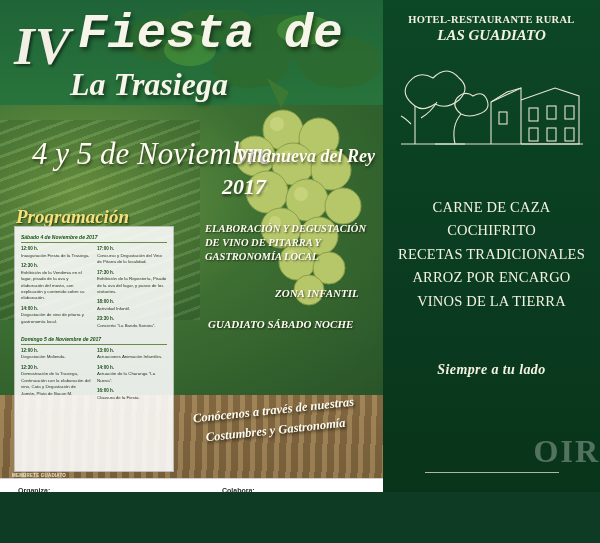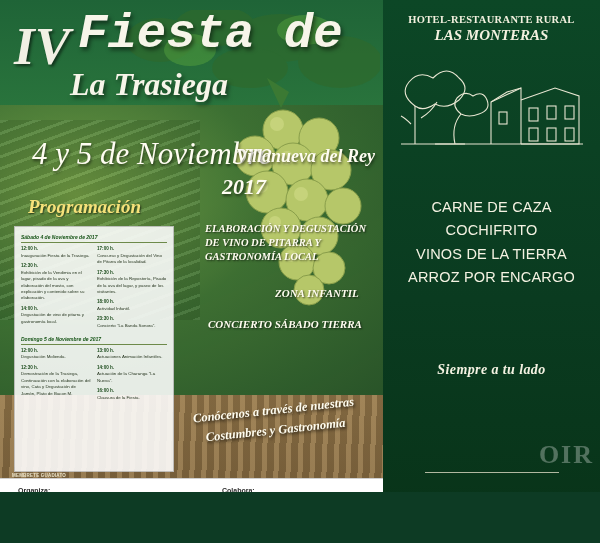--- a/index.html
+++ b/index.html
@@ -82,25 +82,24 @@
   }
   .t-town{
     position:absolute;left:228px;top:140px;
     font-family:"Liberation Serif", serif;font-style:italic;font-weight:bold;
     font-size:18px;color:#fffdf2;
     text-shadow:1px 2px 3px rgba(0,0,0,.55);
   }
 
   
   .prog-title{
-    position:absolute;left:16px;top:196px;
+    position:absolute;left:16px;top:206px;
     font-family:"Liberation Serif", serif;font-style:italic;font-weight:bold;
     font-size:19px;color:#f6e27a;
     text-shadow:1px 1px 2px rgba(0,0,0,.6);
-    margin-left:12px;
   }
   .prog-box{
     position:absolute;left:14px;top:226px;width:160px;height:246px;
     background:rgba(255,255,255,.88);
     border:1px solid rgba(0,0,0,.2);
     padding:5px 6px;box-sizing:border-box;
     font-size:4.4px;color:#20361f;line-height:1.45;
   }
   .prog-day{
     font-weight:bold;font-size:5px;color:#145214;
@@ -191,21 +190,21 @@
     font-family:"Liberation Serif", serif;font-weight:bold;font-style:italic;
     font-size:15px;color:#f3f1df;
   }
   .sketch{
     position:absolute;left:12px;top:48px;width:193px;height:120px;
   }
   .r-list{
     position:absolute;left:0;top:196px;width:217px;text-align:center;
   }
   .r-list div{
-    font-family:Liberation Sans, sans-serif;
+    font-family:Liberation Serif, serif;
     font-size:14.5px;color:#f4f2e2;line-height:1.62;letter-spacing:.2px;
   }
   .r-slogan{
     position:absolute;left:0;top:362px;width:217px;text-align:center;
     font-family:"Liberation Serif", serif;font-style:italic;font-weight:bold;
     font-size:14px;color:#f4f2e2;letter-spacing:.4px;
   }
   .r-rule{
     position:absolute;left:42px;top:472px;width:134px;height:1px;background:#cfcfb8;opacity:.85;
   }
@@ -220,22 +219,22 @@
   .r-phone{
     position:absolute;left:0;top:509px;width:217px;text-align:center;
     font-family:"Liberation Serif", serif;font-weight:bold;font-size:15px;color:#f4f2e2;
   }
   .r-mail{
     position:absolute;left:0;top:527px;width:217px;text-align:center;
     font-size:6.5px;color:#efeddc;
   }
 
   .watermark{
-    position:absolute;right:6px;bottom:22px;
-    font-family:"Liberation Serif", serif;font-weight:bold;font-size:26px;
+    position:absolute;right:0;bottom:22px;
+    font-family:"Liberation Serif", serif;font-weight:bold;font-size:32px;
     color:rgba(255,255,255,.30);letter-spacing:2px;pointer-events:none;
   }
 </style>
 </head>
 <body>
 
 <div class="poster">
 
   <div class="left">
     <div class="sky"></div>
@@ -332,40 +331,40 @@
           <span class="p-time">14:00 h.</span>
           <span class="p-txt">Actuación de la Charanga "La Nueva".</span>
           <span class="p-time">16:00 h.</span>
           <span class="p-txt">Clausura de la Fiesta.</span>
         </div>
       </div>
     </div>
 
     <div class="side-note">ELABORACIÓN Y DEGUSTACIÓN DE VINO DE PITARRA Y GASTRONOMÍA LOCAL</div>
     <div class="side-kids">ZONA INFANTIL</div>
-    <div class="side-concert">CONCIERTO SÁBADO TIERRA</div>
+    <div class="side-concert">GUADIATO SÁBADO NOCHE</div>
     <div class="slogan">Conócenos a través de nuestras Costumbres y Gastronomía</div>
 
     <div class="tiny-left">MEMBRETE GUADIATO</div>
 
     <div class="sponsors">
       <div class="sp-label sp-org">Organiza:</div>
       <div class="sp-label sp-col">Colabora:</div>
       <div class="crest"></div>
       <div class="sp-town">Excmo. Ayuntamiento de Villanueva del Rey</div>
       <div class="dip"></div>
       <div class="dip-txt">Diputación de Córdoba</div>
       <div class="valle"></div>
       <div class="valle-txt">Mancomunidad de Municipios Valle del Guadiato</div>
     </div>
   </div>
 
   <div class="right">
     <div class="r-hotel">HOTEL-RESTAURANTE RURAL</div>
-    <div class="r-monteras">LAS MONTERAS</div>
+    <div class="r-monteras">LAS GUADIATO</div>
 
     <svg class="sketch" viewBox="0 0 193 120">
       <g fill="none" stroke="#e8e6d2" stroke-width="1.1">
         <path d="M6 96 H188"></path>
         <path d="M96 96 V54 L126 40 L126 96"></path>
         <path d="M126 52 L160 40 L184 48 L184 96 L126 96"></path>
         <path d="M96 54 L112 44 L126 40"></path>
         <rect x="104" y="64" width="8" height="12"></rect>
         <rect x="134" y="60" width="9" height="13"></rect>
         <rect x="152" y="58" width="9" height="13"></rect>
@@ -379,22 +378,23 @@
         <path d="M16 76 q-6 -6 -10 -8"></path>
         <path d="M60 96 q-4 -18 6 -30"></path>
         <path d="M66 66 q-10 -8 -4 -16 q8 -8 16 -2 q10 -6 14 4 q4 10 -8 14 q-10 4 -18 0"></path>
         <path d="M40 96 h30"></path>
       </g>
     </svg>
 
     <div class="r-list">
       <div>CARNE DE CAZA</div>
       <div>COCHIFRITO</div>
+      <div>RECETAS TRADICIONALES</div>
+      <div>ARROZ POR ENCARGO</div>
       <div>VINOS DE LA TIERRA</div>
-      <div>ARROZ POR ENCARGO</div>
     </div>
 
     <div class="r-slogan">Siempre a tu lado</div>
 
     <div class="r-rule"></div>
     <div class="r-info2">HOTEL-RESTAURANTE LAS MONTERAS</div>
     <div class="r-phone">957 580 026</div>
     <div class="r-mail">reservas@hotelmonteras.es</div>
   </div>
 

